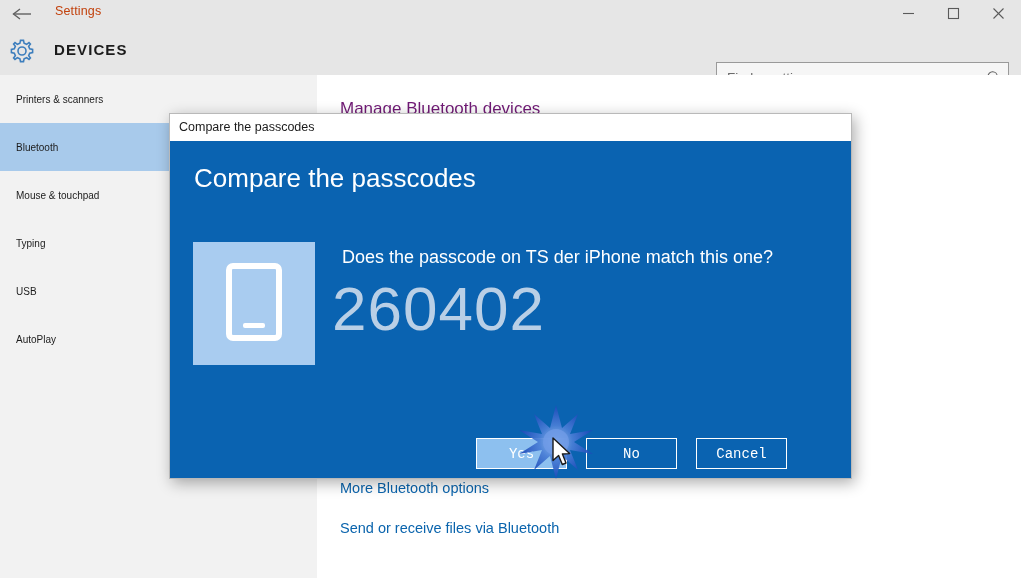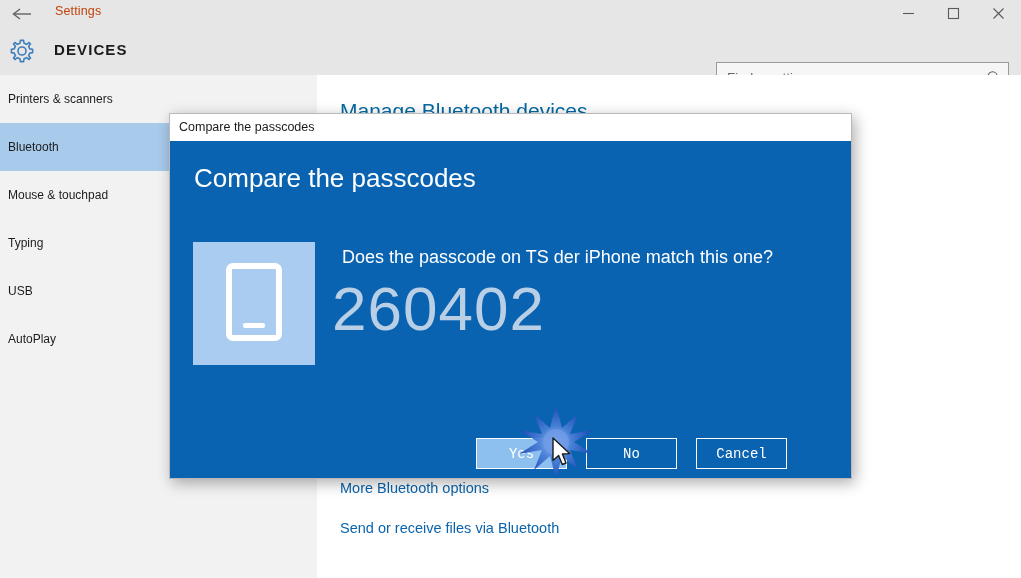--- a/index.html
+++ b/index.html
@@ -104,38 +104,38 @@
     position: absolute;
     left: 0; top: 75px;
     width: 317px; height: 503px;
     background: #f2f2f2;
   }
   .nav-item {
     position: relative;
     height: 48px;
     display: flex;
     align-items: center;
-    padding-left: 8px;
-    font-size: 12px;
+    padding-left: 16px;
+    font-size: 10px;
     color: #1c1c1c;
   }
   .nav-item.selected { background: #a8caeb; }
 
   
   .main {
     position: absolute;
     left: 317px; top: 75px;
     width: 704px; height: 503px;
     background: #ffffff;
   }
   .main-heading {
     position: absolute;
     left: 23px; top: 24px;
-    font-size: 21px;
-    color: #0369a1;
+    font-size: 17px;
+    color: #701a75;
   }
   .link {
     position: absolute;
     left: 23px;
     font-size: 14.5px;
     color: #0a64ad;
     cursor: pointer;
   }
   .link-more  { top: 405px; }
   .link-send  { top: 445px; }

